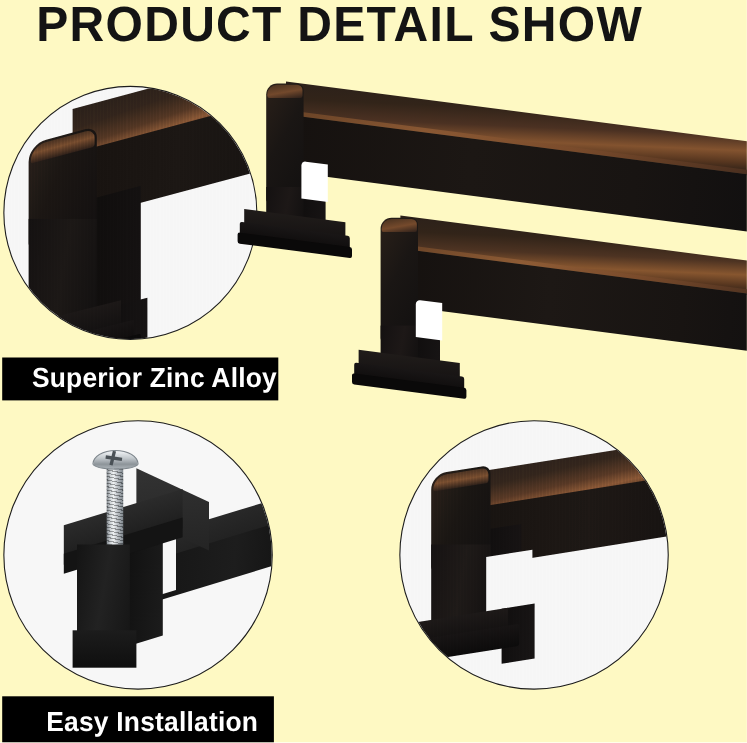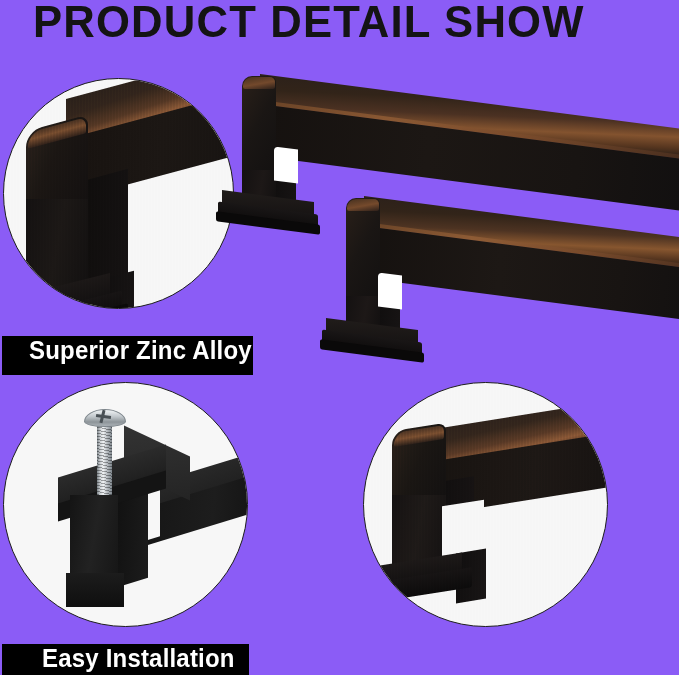--- a/index.html
+++ b/index.html
@@ -2,42 +2,41 @@
 <html><head>
 <meta charset="utf-8">
 <style>
   html,body{margin:0;padding:0;background:#ffffff;}
   body{
     width:679px;height:675px;
     font-family:"Liberation Sans","DejaVu Sans",sans-serif;
     overflow:hidden;
     -webkit-font-smoothing:antialiased;
   }
-  #stage{position:relative;width:679px;height:675px;background:#8b5cf6;overflow:hidden;}
+  #stage{position:relative;width:679px;height:675px;background:#fef9c3;overflow:hidden;}
 
   
   .title{
     position:absolute;left:33px;top:-4px;
     font-size:45px;line-height:52px;
     font-weight:700;
     letter-spacing:1.2px;
     color:#141414;
     transform:scaleX(0.97);
     transform-origin:left top;
     white-space:nowrap;
   }
 
   
   .capbar{
     position:absolute;
     background:#000000;
-    display:flex;align-items:flex-start;
+    display:flex;align-items:center;
     box-sizing:border-box;
     overflow:hidden;
-    margin-top:11px;
   }
   .capbar .captxt{
     color:#ffffff;
     font-size:25px;
     font-weight:600;
     letter-spacing:.2px;
     white-space:nowrap;
     transform:scaleX(.96);
     transform-origin:left center;
   }

